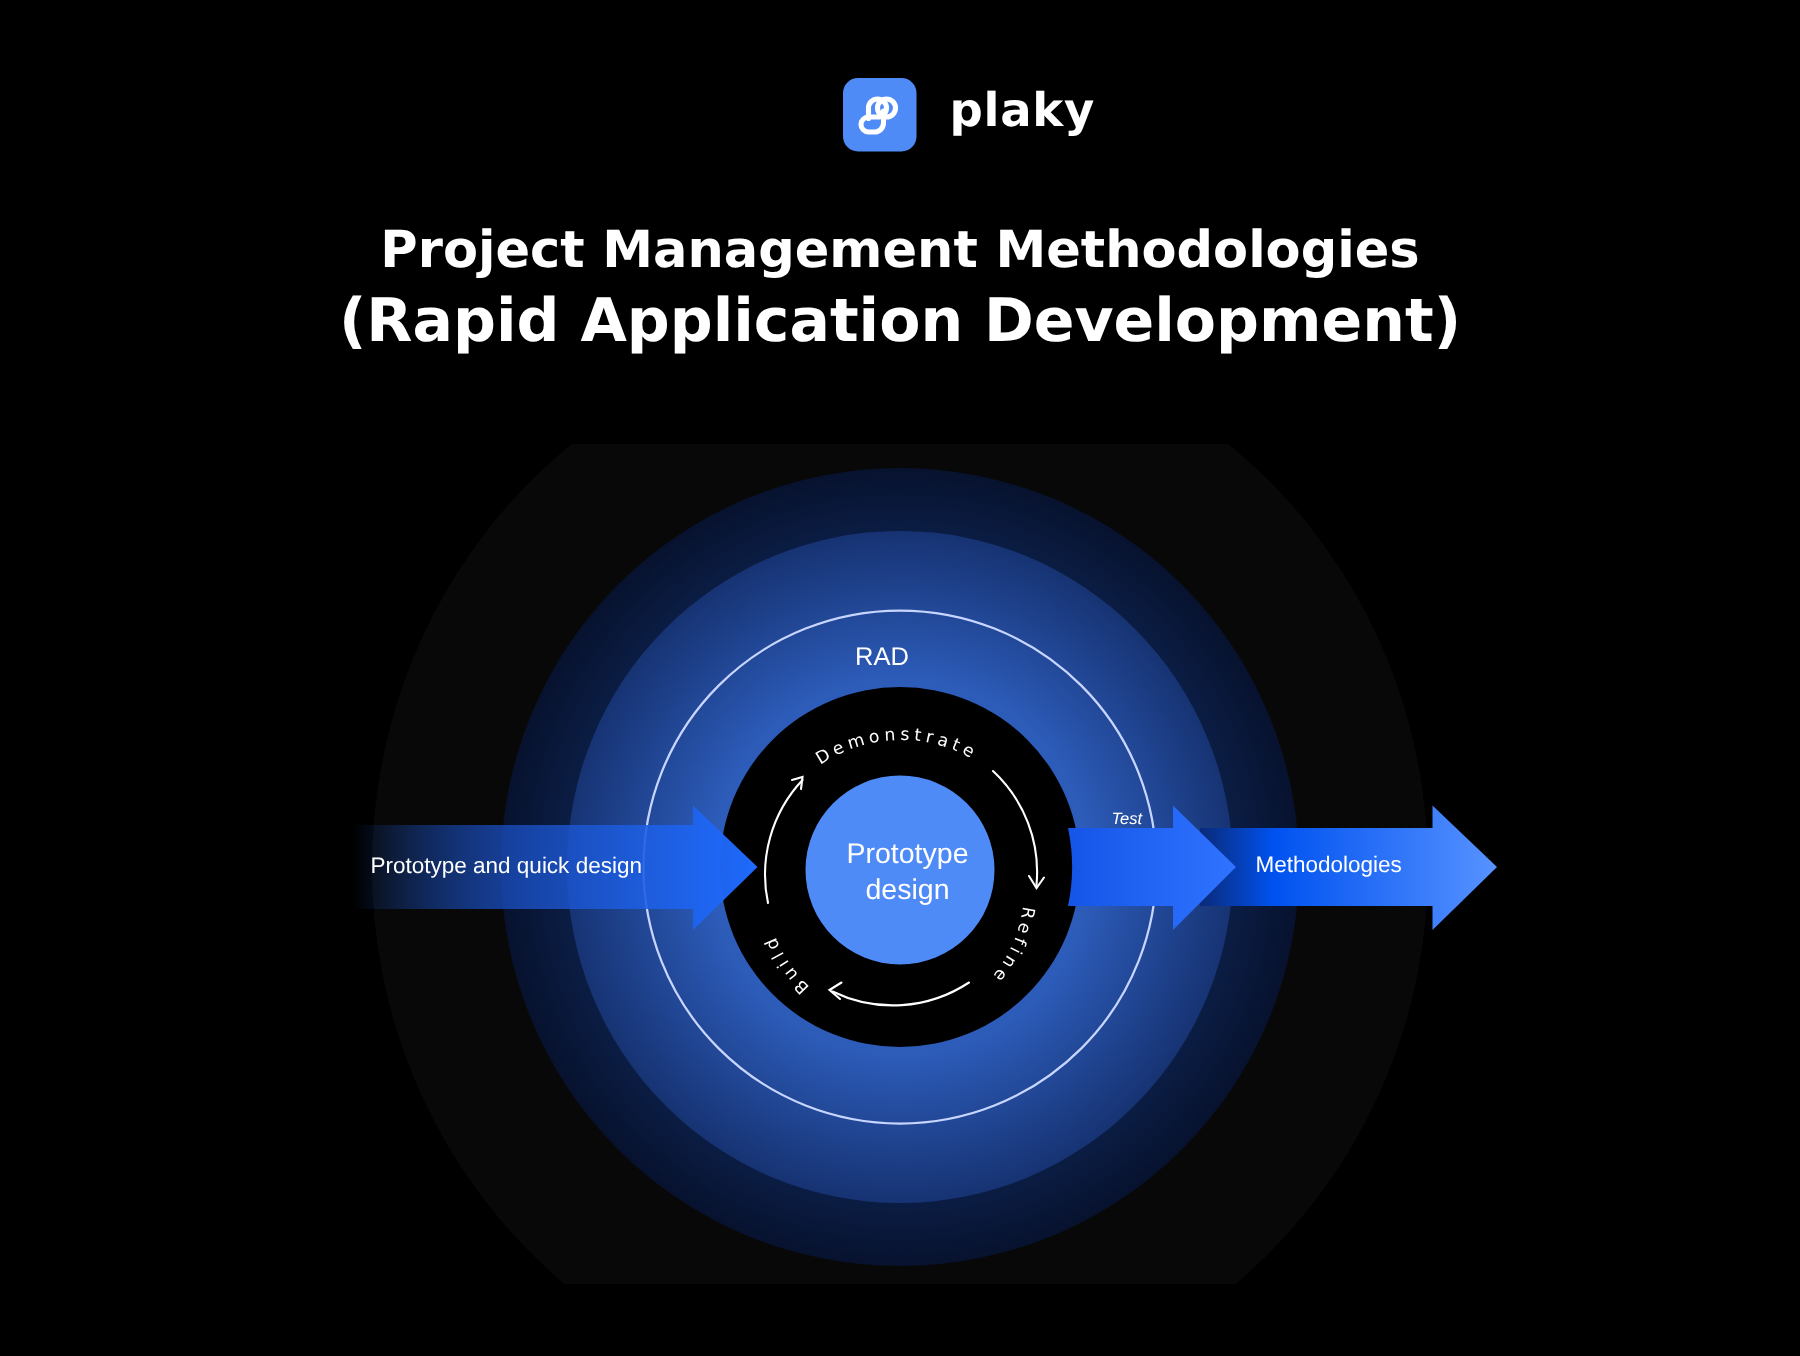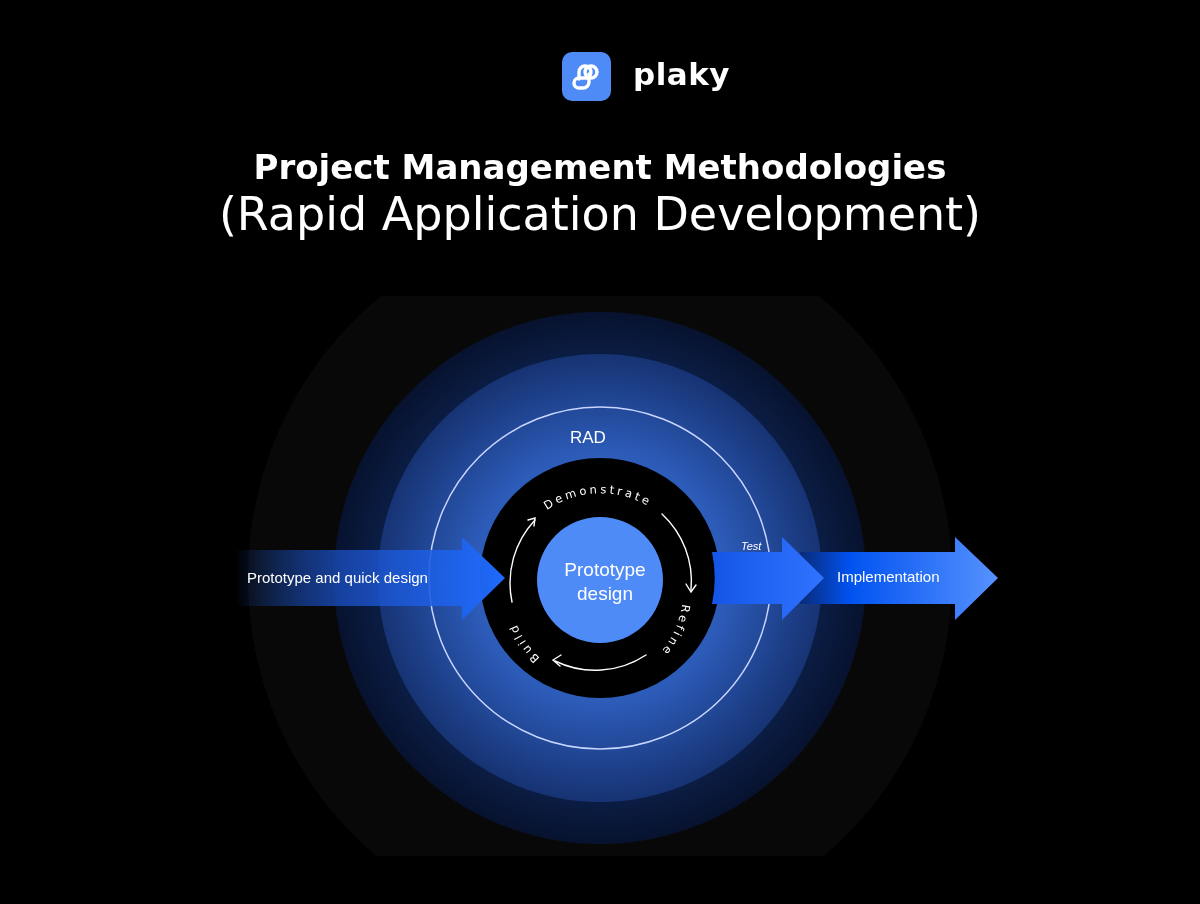--- a/index.html
+++ b/index.html
@@ -17,21 +17,21 @@
     .logo-text {
       font-family: "DejaVu Sans", sans-serif; font-weight: bold; font-size: 31px; letter-spacing: 0.5px;
       color: #fff; line-height: 1; margin-top: -4px;
     }
     .title {
       position: absolute; left: 0; width: 1200px; top: 145px; text-align: center;
       font-family: "DejaVu Sans", sans-serif; font-weight: bold; font-size: 34px; line-height: 44px;
     }
     .subtitle {
       position: absolute; left: 0; width: 1200px; top: 192px; text-align: center;
-      font-family: "DejaVu Sans", sans-serif; font-weight: normal; font-size: 46px; line-height: 44px;
+      font-family: "DejaVu Sans", sans-serif; font-weight: bold; font-size: 40px; line-height: 44px;
     }
     svg.diagram { position: absolute; left: 0; top: 0; }
     .lbl { position: absolute; white-space: nowrap; color: #fff; }
   </style>
 </head>
 <body>
 
 <div class="logo">
   <div class="logo-mark">
     <svg width="34" height="34" viewBox="0 0 34 34">
@@ -123,13 +123,13 @@
 
 <div class="lbl" style="left:570px; top:428px; width:60px; text-align:left; font-size:17px;">RAD</div>
 
 <div class="lbl" style="left:537px; top:558px; width:136px; text-align:center; font-size:19px; line-height:24px;">
   <div>Prototype</div>
   <div>design</div>
 </div>
 
 <div class="lbl" style="left:247px; top:569px; font-size:15px;">Prototype and quick design</div>
 <div class="lbl" style="left:741px; top:540px; font-size:11px;font-style:italic;">Test</div>
-<div class="lbl" style="left:837px; top:568px; font-size:15px;">Implementation</div>
+<div class="lbl" style="left:837px; top:568px; font-size:15px;">Methodologies</div>
 
 </body></html>

